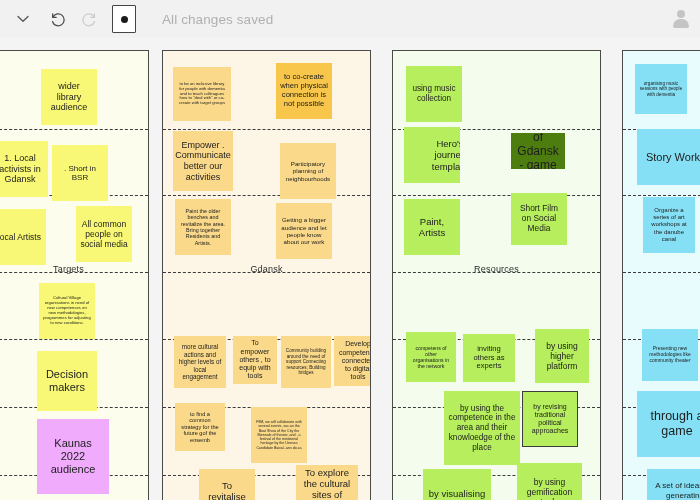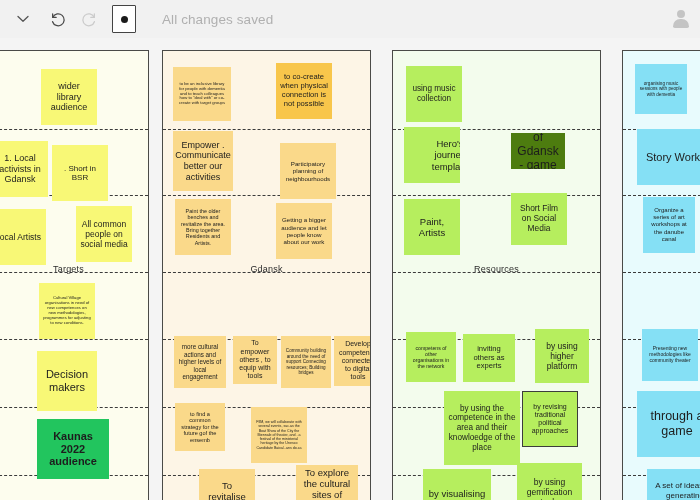--- a/index.html
+++ b/index.html
@@ -129,21 +129,21 @@
             <div class="hline" style="top: 288px;"></div>
             <div class="hline" style="top: 356px;"></div>
             <div class="hline" style="top: 424px;"></div>
             <div class="note" style="left: 52px; top: 18px; width: 56px; height: 56px; background: rgb(248, 248, 118); font-size: 9px;">wider library audience</div>
             <div class="note" style="left: 3px; top: 90px; width: 56px; height: 56px; background: rgb(248, 248, 118); font-size: 9px;">1. Local activists in Gdansk</div>
             <div class="note" style="left: 63px; top: 94px; width: 56px; height: 56px; background: rgb(248, 248, 118); font-size: 8px;">. Short in BSR</div>
             <div class="note" style="left: 1px; top: 158px; width: 56px; height: 56px; background: rgb(248, 248, 118); font-size: 8.5px;">Local Artists</div>
             <div class="note" style="left: 87px; top: 155px; width: 56px; height: 56px; background: rgb(248, 248, 118); font-size: 8.5px;">All common people on social media</div>
             <div class="note" style="left: 50px; top: 232px; width: 56px; height: 56px; background: rgb(248, 248, 118); font-size: 4.2px;">Cultural Village organisations in need of new competences on new methodologies, programmes for adjusting to new conditions.</div>
             <div class="note" style="left: 48px; top: 300px; width: 60px; height: 60px; background: rgb(248, 248, 118); font-size: 11px;">Decision makers</div>
-            <div class="note" style="left: 48px; top: 368px; width: 72px; height: 60px; background: #22c55e; font-size: 11px; font-weight: bold;">Kaunas 2022 audience</div>
+            <div class="note" style="left: 48px; top: 368px; width: 72px; height: 75px; background: #f0abfc; font-size: 11px;">Kaunas 2022 audience</div>
           </div>
         </div>
         <div class="col" id="col2" style="left: 162px; width: 209px; background: rgb(253, 245, 230);">
           <div class="col-inner">
             <div class="hline" style="top: 78px;"></div>
             <div class="hline" style="top: 144px;"></div>
             <div class="hline" style="top: 221px;"></div>
             <div class="row-label-wrap" style="top: 221px;">
               <div class="row-label">Gdansk</div>
             </div>

